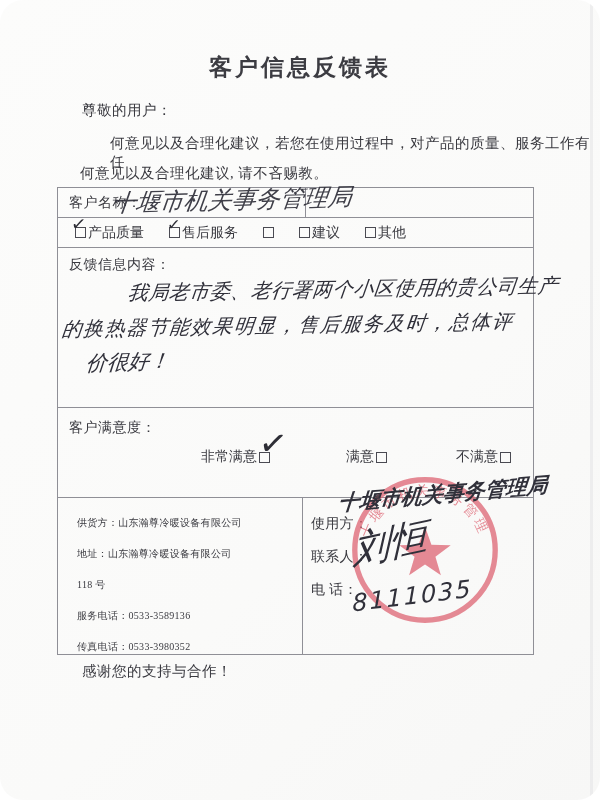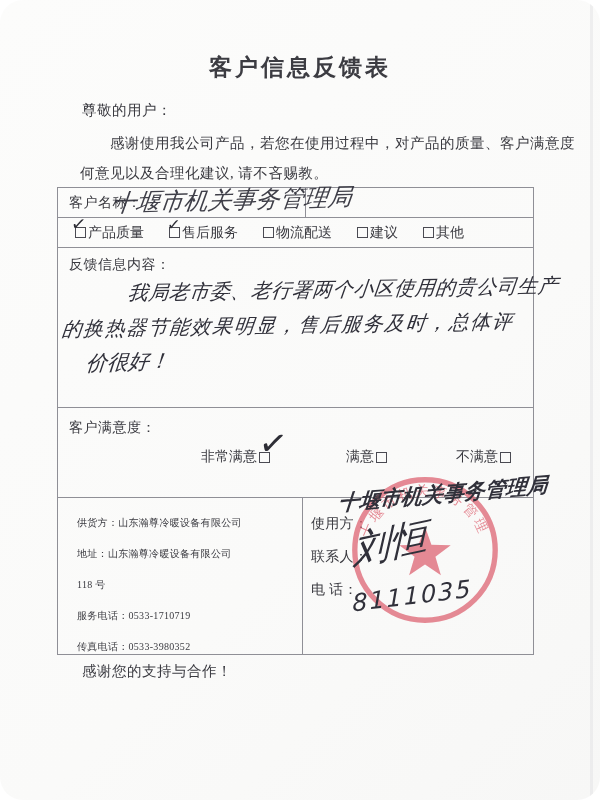--- a/index.html
+++ b/index.html
@@ -78,21 +78,21 @@
 </head>
 <body>
 
 <div class="page">
 
   <div class="scan-edge" style="right:7px;"></div>
 
   <div class="abs title">客户信息反馈表</div>
 
   <div class="abs bodyline print" style="left:82px;top:101px;">尊敬的用户：</div>
-  <div class="abs bodyline print" style="left:110px;top:134px;">感谢使用我公司产品，若您在使用过程中，对产品的质量、客户满意度</div>
+  <div class="abs bodyline print" style="left:110px;top:134px;">何意见以及合理化建议，若您在使用过程中，对产品的质量、服务工作有任</div>
   <div class="abs bodyline print" style="left:80px;top:164px;">何意见以及合理化建议, 请不吝赐教。</div>
 
   <div class="abs ftable">
 
     <div class="row r1">
       <div class="cell c-name vline">
         <span class="lbl">客户名称：</span>
       </div>
     </div>
 
@@ -103,21 +103,20 @@
           <span>产品质量</span>
           <span class="tick tick-sm">✓</span>
         </span>
         <span class="opt">
           <span class="box"></span>
           <span>售后服务</span>
           <span class="tick tick-sm2">✓</span>
         </span>
         <span class="opt">
           <span class="box"></span>
-          <span>物流配送</span>
         </span>
         <span class="opt">
           <span class="box"></span>
           <span>建议</span>
         </span>
         <span class="opt">
           <span class="box"></span>
           <span>其他</span>
         </span>
       </span>
@@ -142,21 +141,21 @@
         <span>不满意</span>
         <span class="box"></span>
       </span>
     </div>
 
     <div class="row r5">
       <div class="cell c-supplier vline">
         <div class="infoline print">供货方：山东瀚尊冷暖设备有限公司</div>
         <div class="infoline print">地址：山东瀚尊冷暖设备有限公司</div>
         <div class="infoline print">118 号</div>
-        <div class="infoline print">服务电话：0533-1710719</div>
+        <div class="infoline print">服务电话：0533-3589136</div>
         <div class="infoline print">传真电话：0533-3980352</div>
       </div>
       <div class="cell c-user">
         <div class="userline print">使用方：</div>
         <div class="userline print">联系人：</div>
         <div class="userline print">电 话：</div>
       </div>
     </div>
   </div>
 

